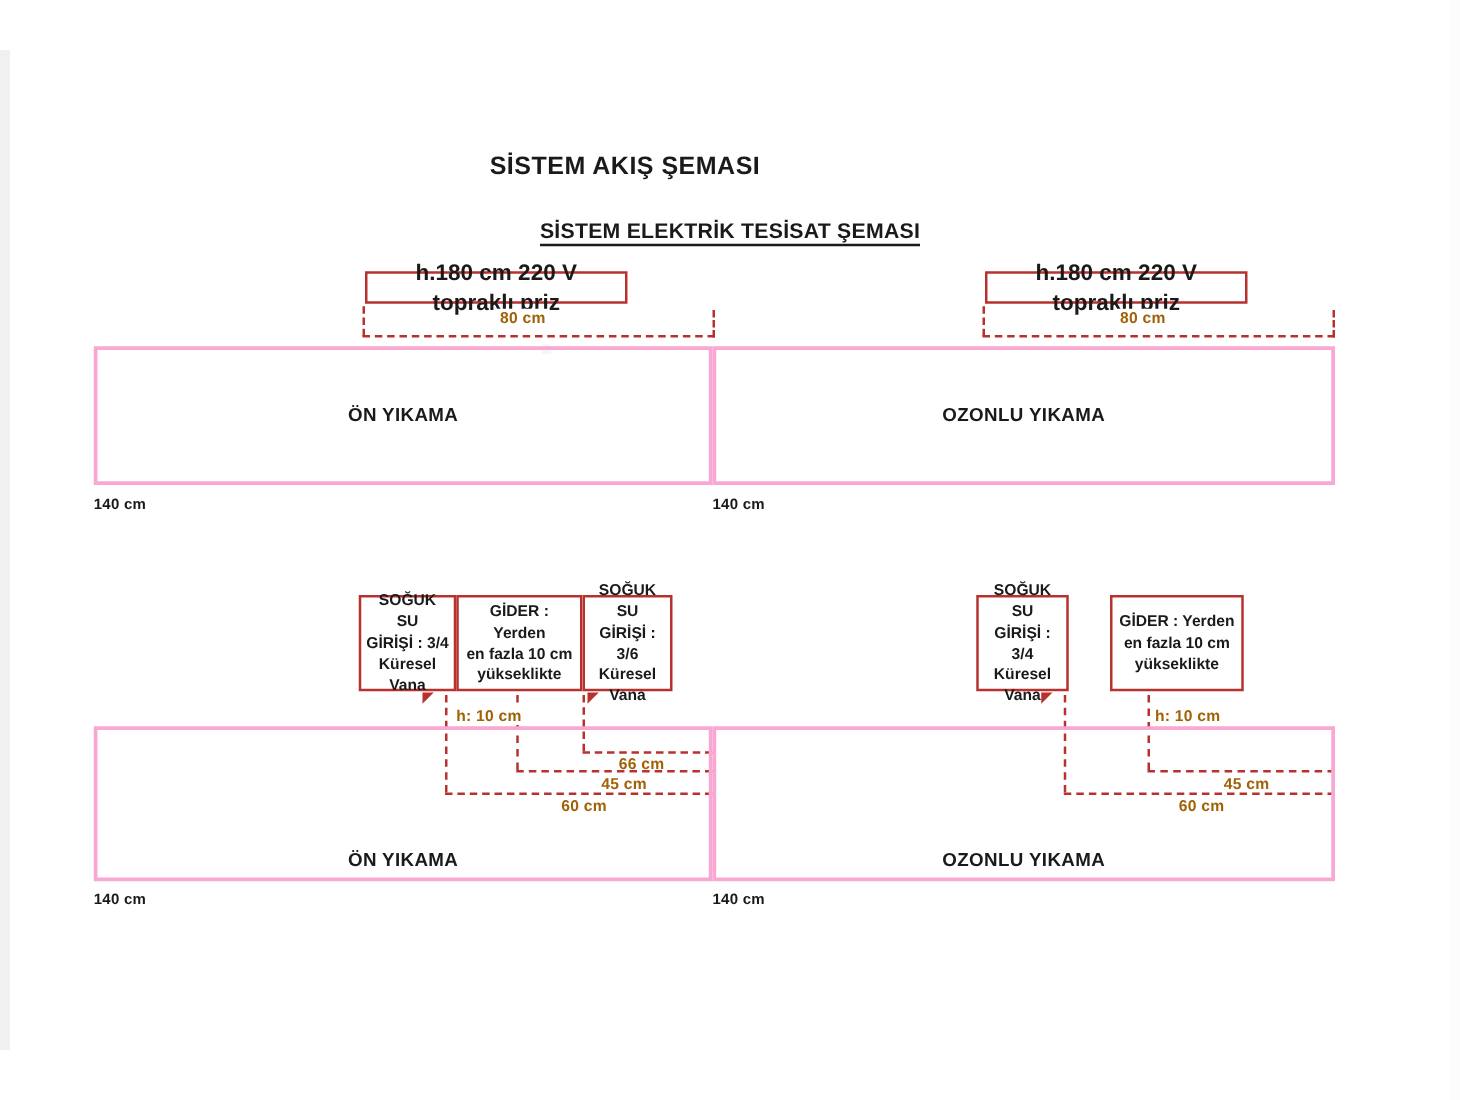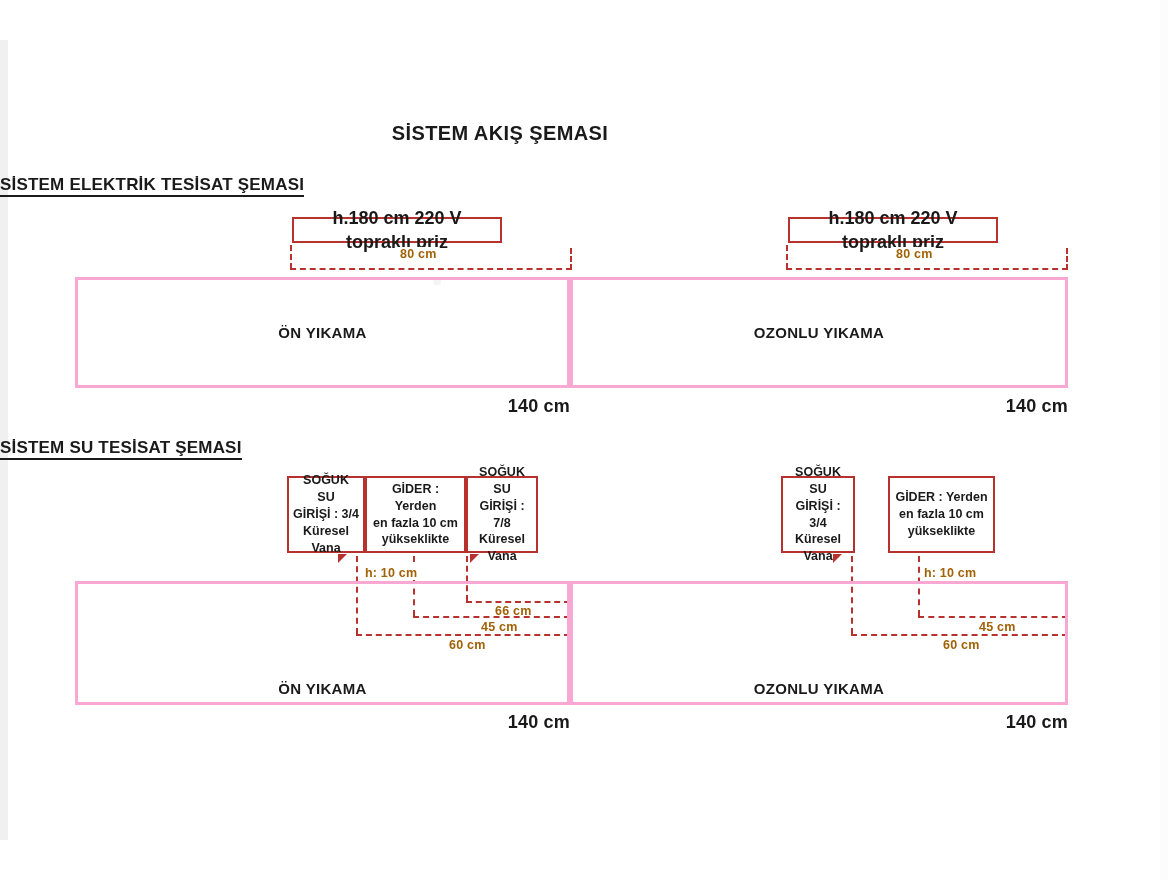--- a/index.html
+++ b/index.html
@@ -48,21 +48,21 @@
     letter-spacing: .4px;
   }
   #title-sistem-akis {
     top: 122px;
     font-size: 20px;
   }
   .section-title {
     position: absolute;
     left: 0;
     width: 1168px;
-    text-align: left;
+    text-align: center;
     font-weight: bold;
     font-size: 17px;
     letter-spacing: .2px;
   }
   .section-title span {
     border-bottom: 2px solid #1a1a1a;
     padding-bottom: 1px;
   }
   #title-elektrik { top: 175px; }
   #title-su       { top: 438px; }
@@ -78,22 +78,22 @@
     position: absolute;
     left: 0;
     width: 100%;
     text-align: center;
     font-size: 15px;
     font-weight: bold;
     letter-spacing: .3px;
   }
   .dim-under {
     position: absolute;
-    text-align: right;
-    font-size: 18px;
+    text-align: left;
+    font-size: 12px;
     font-weight: bold;
     letter-spacing: .2px;
   }
 
   
   .redbox {
     position: absolute;
     border: 2px solid #b7322f;
     box-sizing: border-box;
     background: #ffffff;
@@ -181,40 +181,37 @@
   <div class="chamber" style="left:75px; top:277px; width:495px; height:111px;">
     <div class="chamber-label" style="top:44px;">ÖN YIKAMA</div>
   </div>
   <div class="dim-under" style="left:75px; top:396px; width:495px;">140 cm</div>
 
   <div class="chamber" style="left:570px; top:277px; width:498px; height:111px;">
     <div class="chamber-label" style="top:44px;">OZONLU YIKAMA</div>
   </div>
   <div class="dim-under" style="left:570px; top:396px; width:498px;">140 cm</div>
 
-  <div class="section-title" id="title-su">
-    <span>SİSTEM SU TESİSAT ŞEMASI</span>
-  </div>
 
   <div class="redbox" style="left:287px; top:476px; width:78px; height:77px; flex-direction:column;">
     <div>SOĞUK SU</div>
     <div>GİRİŞİ : 3/4</div>
     <div>Küresel</div>
     <div>Vana</div>
   </div>
 
   <div class="redbox" style="left:365px; top:476px; width:101px; height:77px; flex-direction:column;">
     <div>GİDER : Yerden</div>
     <div>en fazla 10 cm</div>
     <div>yükseklikte</div>
   </div>
 
   <div class="redbox" style="left:466px; top:476px; width:72px; height:77px; flex-direction:column;">
     <div>SOĞUK SU</div>
-    <div>GİRİŞİ : 7/8</div>
+    <div>GİRİŞİ : 3/6</div>
     <div>Küresel</div>
     <div>Vana</div>
   </div>
 
   <div class="arrow dl" style="left:338px; top:554px;"></div>
   <div class="arrow dl" style="left:470px; top:554px;"></div>
 
   <div class="dash-v" style="left:356px; top:556px; height:78px;"></div>
   <div class="dash-v" style="left:413px; top:556px; height:60px;"></div>
   <div class="dash-v" style="left:466px; top:556px; height:45px;"></div>

